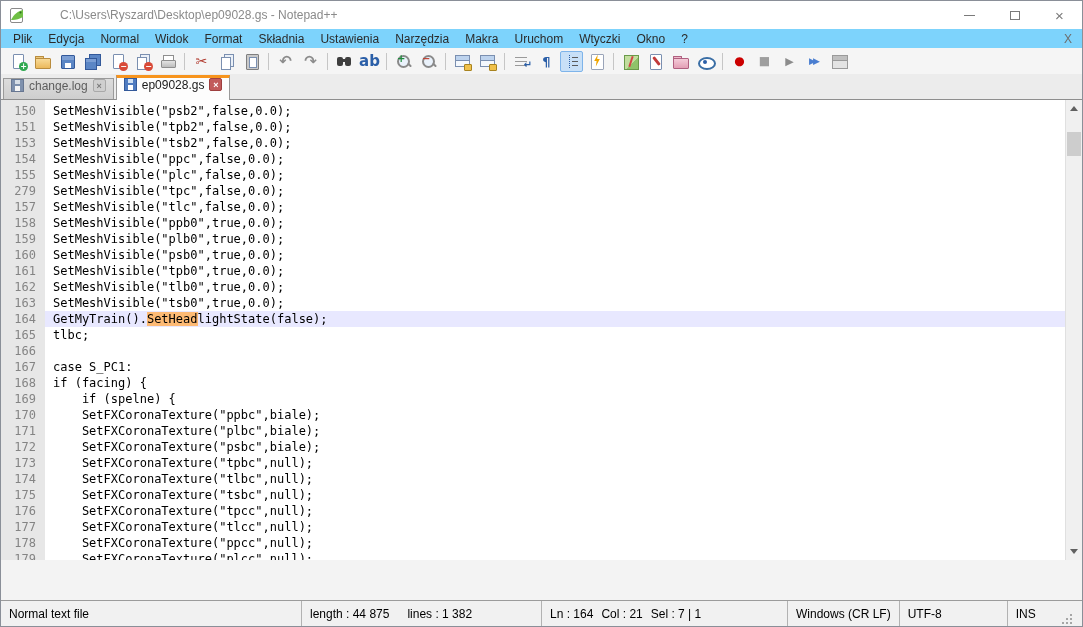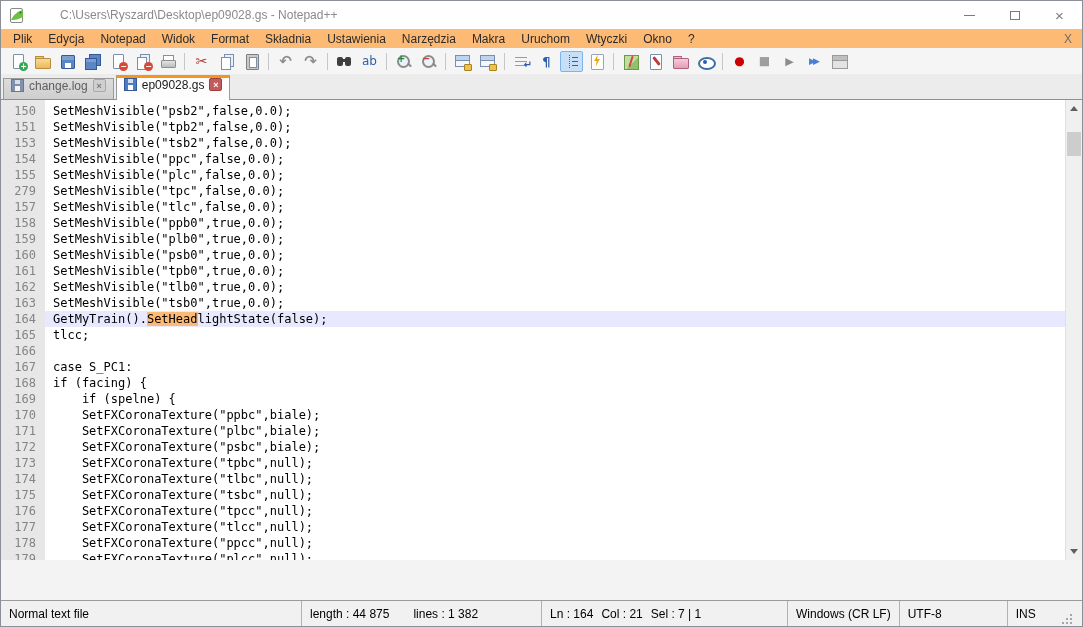--- a/index.html
+++ b/index.html
@@ -12,21 +12,21 @@
   .titlebar { height:28px; background:#FFFFFF; display:flex; align-items:center; flex:0 0 auto;gap:28px; }
   .npp-logo { width:17px; height:17px; margin:0 6px 0 8px; flex:0 0 auto; }
   .title-text { font-size:12px; color:#8A8A8A; white-space:nowrap; }
   .win-controls { margin-left:auto; display:flex; height:28px; }
   .ctl { width:45px; height:28px; display:flex; align-items:center; justify-content:center; color:#7A7A7A; font-size:14px; }
   .ctl-min i { display:block; width:11px; height:1px; background:#7A7A7A; }
   .ctl-max i { display:block; width:10px; height:9px; border:1px solid #7A7A7A; }
   .ctl-close { font-size:15px; }
 
   
-  .menubar { height:19px; background:#fdba74; display:flex; align-items:center; padding-left:4px; font-size:12px; color:#2B2B2B; flex:0 0 auto; }
+  .menubar { height:19px; background:#7dd3fc; display:flex; align-items:center; padding-left:4px; font-size:12px; color:#2B2B2B; flex:0 0 auto; }
   #menu-items { display:flex; }
   .menu-item { padding:2px 8px; white-space:nowrap; }
   .menu-x { margin-left:auto; margin-right:10px; color:#6E6E6E; font-size:12px; }
 
   
   .toolbar { height:26px; background:#F5F5F5; display:flex; align-items:center; padding-left:4px; flex:0 0 auto; }
   .tbtn { width:23px; height:21px; display:flex; align-items:center; justify-content:center; margin:0 1px; position:relative; border:1px solid transparent; }
   .tbtn.active { background:#C8E0F7; border:1px solid #7EB4EA; border-radius:2px; }
   .sep { width:1px; height:17px; background:#C6C6C6; margin:0 4px; }
   .gly { font-family:"DejaVu Sans",sans-serif; line-height:1; }
@@ -105,21 +105,21 @@
   .tri-up { width:0; height:0; border-left:4px solid transparent; border-right:4px solid transparent; border-bottom:5px solid #606060; }
   .tri-down { width:0; height:0; border-left:4px solid transparent; border-right:4px solid transparent; border-top:5px solid #606060; }
   .strack { flex:1 1 auto; position:relative; }
   .sthumb { position:absolute; left:1px; right:1px; top:15px; height:24px; background:#CDCDCD; }
 
   
   .statusbar { height:26px; flex:0 0 auto; background:#F1F1F1; border-top:1px solid #9B9B9B; display:flex; align-items:stretch; font-size:12px; color:#000;margin-top:40px; }
   .ss { display:flex; align-items:center; padding:0 8px; white-space:nowrap; }
   .ss + .ss { border-left:1px solid #B2B2B2; }
   .ss-type { flex:0 0 300px; }
-  .ss-len { flex:0 0 240px; gap:24px; }
+  .ss-len { flex:0 0 240px; gap:18px; }
   .ss-pos { flex:0 0 246px; gap:8px; }
   .ss-eol { flex:0 0 107px; }
   .ss-enc { flex:0 0 108px; }
   .ss-ins { flex:1 1 auto; }
   .grip { margin-left:auto; align-self:flex-end; width:14px; height:14px;
     background-image:
       radial-gradient(circle at 11px 3px,#A6A6A6 1.1px,transparent 1.4px),
       radial-gradient(circle at 11px 7px,#A6A6A6 1.1px,transparent 1.4px),
       radial-gradient(circle at 7px 7px,#A6A6A6 1.1px,transparent 1.4px),
       radial-gradient(circle at 11px 11px,#A6A6A6 1.1px,transparent 1.4px),
@@ -146,21 +146,21 @@
           <i></i>
         </span>
       <span class="ctl ctl-close">×</span>
     </div>
   </div>
 
   <div class="menubar">
     <div id="menu-items">
         <span class="menu-item">Plik</span>
         <span class="menu-item">Edycja</span>
-        <span class="menu-item">Notepad</span>
+        <span class="menu-item">Normal</span>
         <span class="menu-item">Widok</span>
         <span class="menu-item">Format</span>
         <span class="menu-item">Składnia</span>
         <span class="menu-item">Ustawienia</span>
         <span class="menu-item">Narzędzia</span>
         <span class="menu-item">Makra</span>
         <span class="menu-item">Uruchom</span>
         <span class="menu-item">Wtyczki</span>
         <span class="menu-item">Okno</span>
         <span class="menu-item">?</span>
@@ -208,21 +208,21 @@
         <span class="gly" style="font-size: 15px; color: rgb(140, 140, 140); font-weight: bold;">↶</span>
       </span>
       <span class="tbtn">
         <span class="gly" style="font-size: 15px; color: rgb(140, 140, 140); font-weight: bold;">↷</span>
       </span>
       <div class="sep"></div>
       <span class="tbtn">
         <i class="ic ic-binoculars"></i>
       </span>
       <span class="tbtn">
-        <span class="gly" style="font-size: 12px; color: rgb(43, 95, 168); font-weight: normal;">ab</span>
+        <span class="gly" style="font-size: 15px; color: rgb(43, 95, 168); font-weight: bold;">ab</span>
       </span>
       <div class="sep"></div>
       <span class="tbtn">
         <i class="ic ic-zoom"></i>
         <b class="bd bd-ctg">+</b>
       </span>
       <span class="tbtn">
         <i class="ic ic-zoom"></i>
         <b class="bd bd-ctr">−</b>
       </span>
@@ -346,21 +346,21 @@
         <div class="row">
           <span class="ln">163</span>
           <span class="code">SetMeshVisible("tsb0",true,0.0);</span>
         </div>
         <div class="row cur">
           <span class="ln">164</span>
           <span class="code">GetMyTrain().<span class="seltxt">SetHead</span>lightState(false);</span>
         </div>
         <div class="row">
           <span class="ln">165</span>
-          <span class="code">tlcc;</span>
+          <span class="code">tlbc;</span>
         </div>
         <div class="row">
           <span class="ln">166</span>
           <span class="code"></span>
         </div>
         <div class="row">
           <span class="ln">167</span>
           <span class="code">case S_PC1:</span>
         </div>
         <div class="row">

